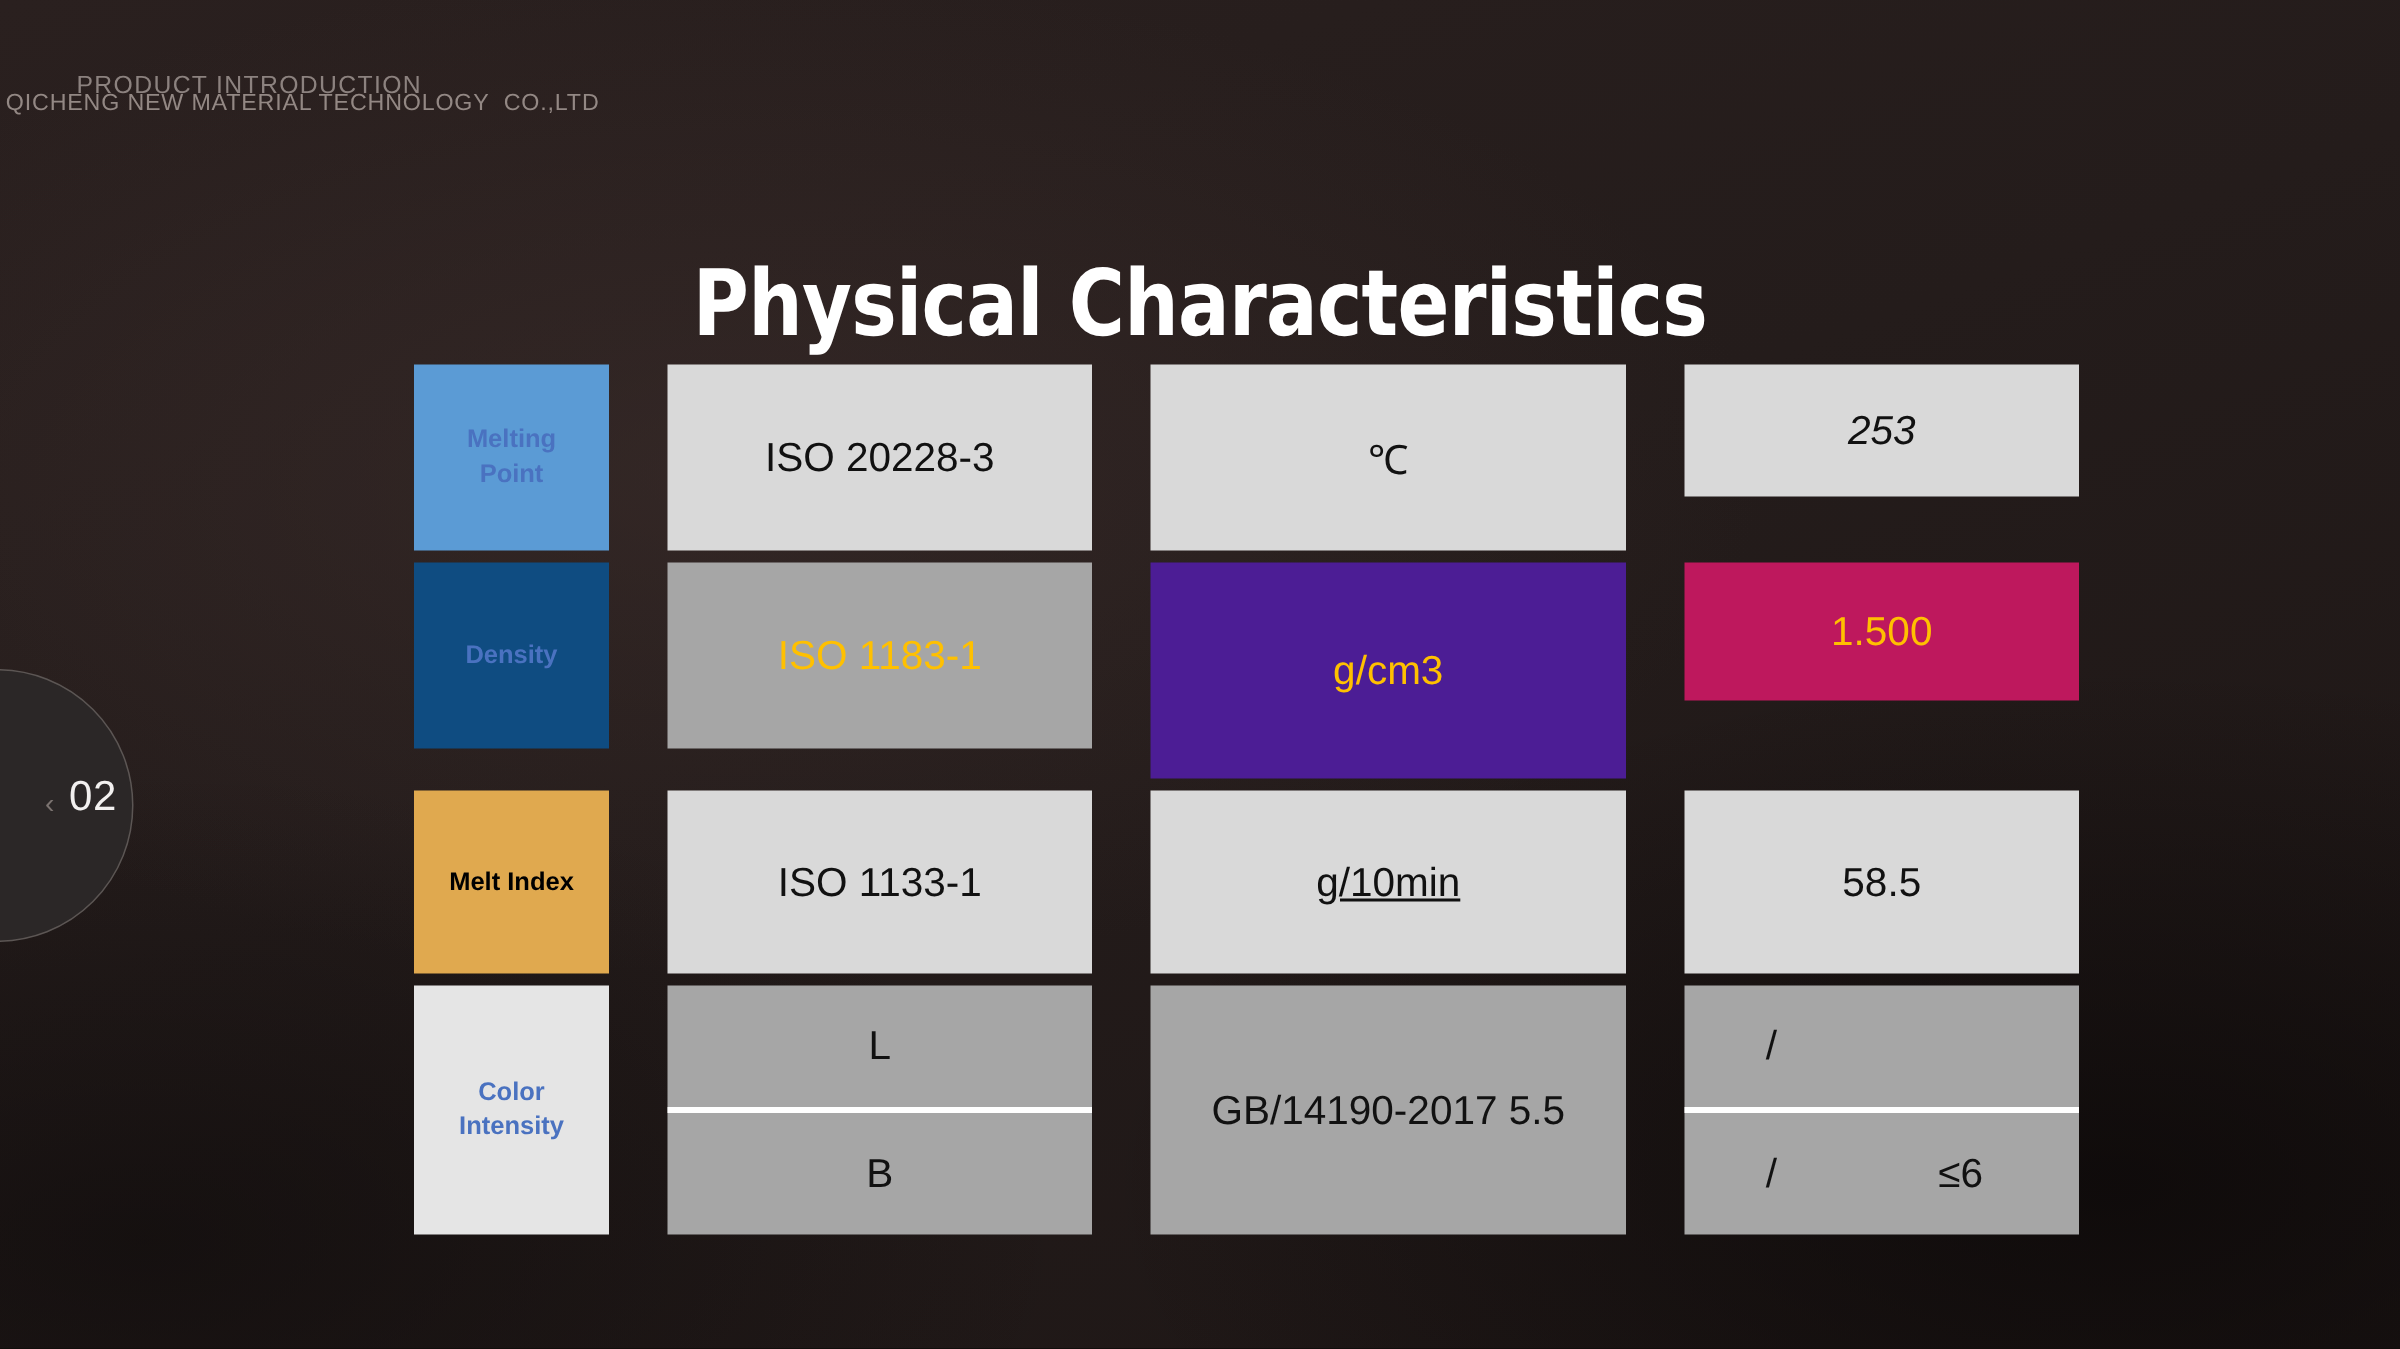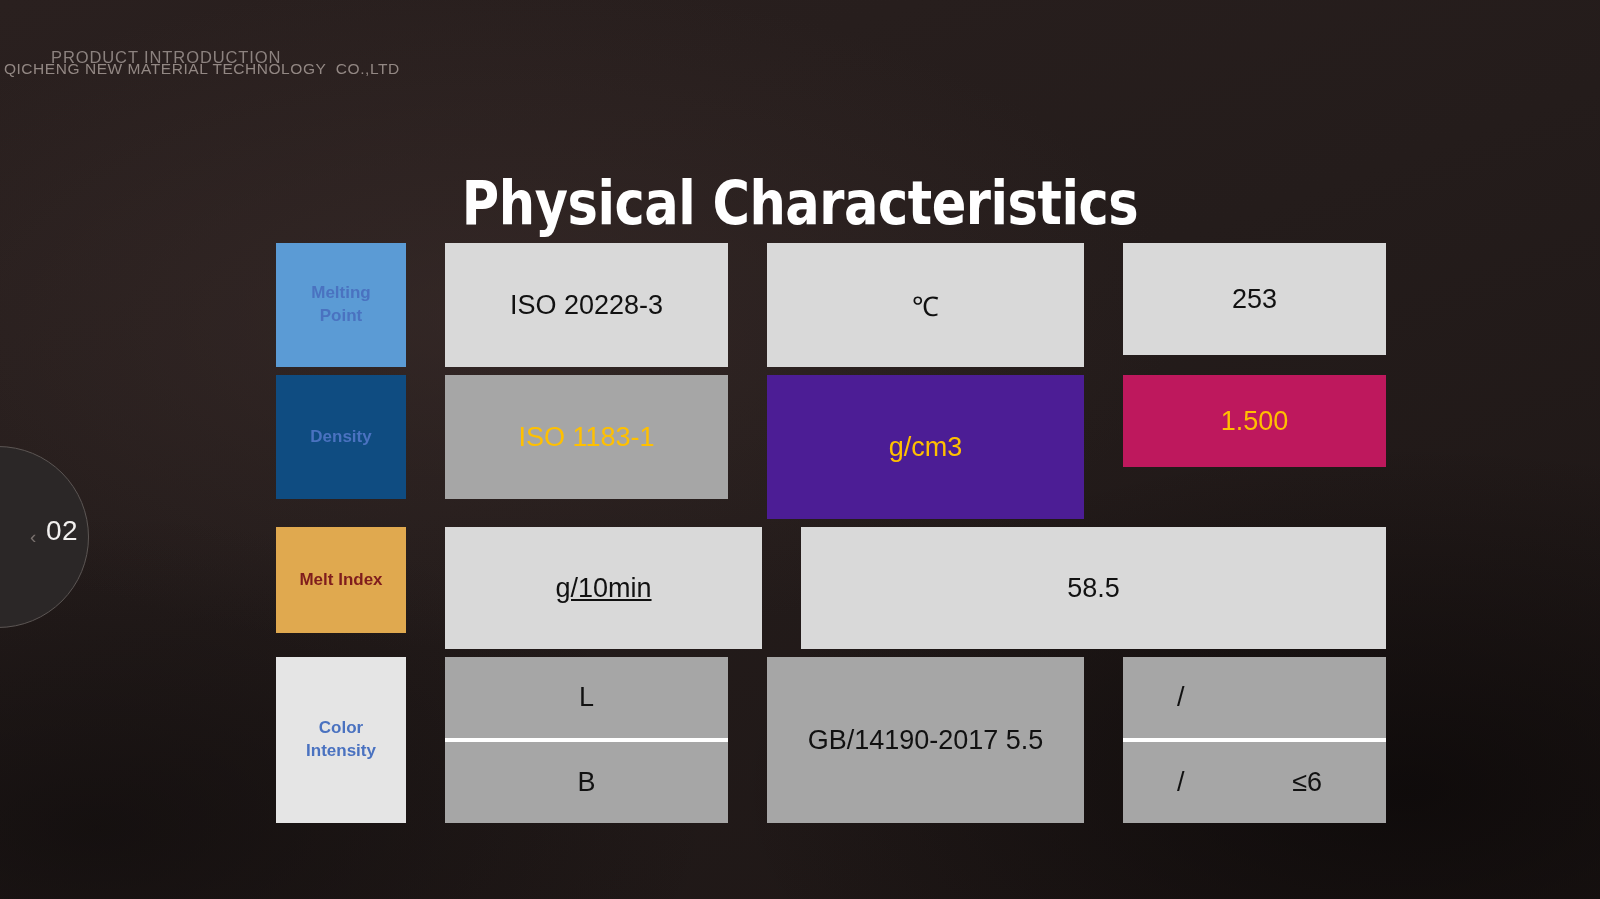--- a/index.html
+++ b/index.html
@@ -194,32 +194,33 @@
     <span class="num">02</span>
   </div>
 
   <div id="table">
 
     <div class="trow">
       <div class="cell c-label" style="background:#5b9bd5;color:#4a72c0;height:124px;">Melting
 Point</div>
       <div class="cell c-std" style="background:#d9d9d9;color:#111111;height:124px;">ISO 20228-3</div>
       <div class="cell c-unit" style="background:#d9d9d9;color:#111111;height:124px;">℃</div>
-      <div class="cell c-val" style="background:#d9d9d9;color:#111111;height:112px;">253</div>
+      <div class="cell c-val" style="background:#d9d9d9;color:#111111;height:88px;font-style:italic;">253</div>
     </div>
 
     <div class="trow">
       <div class="cell c-label" style="background:#0f4c81;color:#4a72c0;height:124px;">Density</div>
       <div class="cell c-std" style="background:#a6a6a6;color:#ffc000;height:124px;">ISO 1183-1</div>
       <div class="cell c-unit" style="background:#4c1d95;color:#ffc000;height:144px;">g/cm3</div>
       <div class="cell c-val" style="background:#be185d;color:#ffc000;height:92px;">1.500</div>
     </div>
 
     <div class="trow">
-      <div class="cell c-label" style="background:#e0a94f;color:#7f1d1d;height:106px;">Melt Index</div>
+      <div class="cell c-label" style="background:#e0a94f;color:#000000;height:122px;">Melt Index</div>
+      <div class="cell c-std" style="background:#d9d9d9;color:#111111;height:122px;">ISO 1133-1</div>
       <div class="cell c-unit" style="background:#d9d9d9;color:#111111;height:122px;text-decoration:underline;">g/10min</div>
       <div class="cell c-val" style="background:#d9d9d9;color:#111111;height:122px;">58.5</div>
     </div>
 
     <div class="trow">
       <div class="cell c-label" style="background:#e5e5e5;color:#4a72c0;height:166px;">Color
 Intensity</div>
 
       <div class="cell c-std split" style="background:#a6a6a6;color:#111111;height:166px;">
         <div class="half">L</div>

